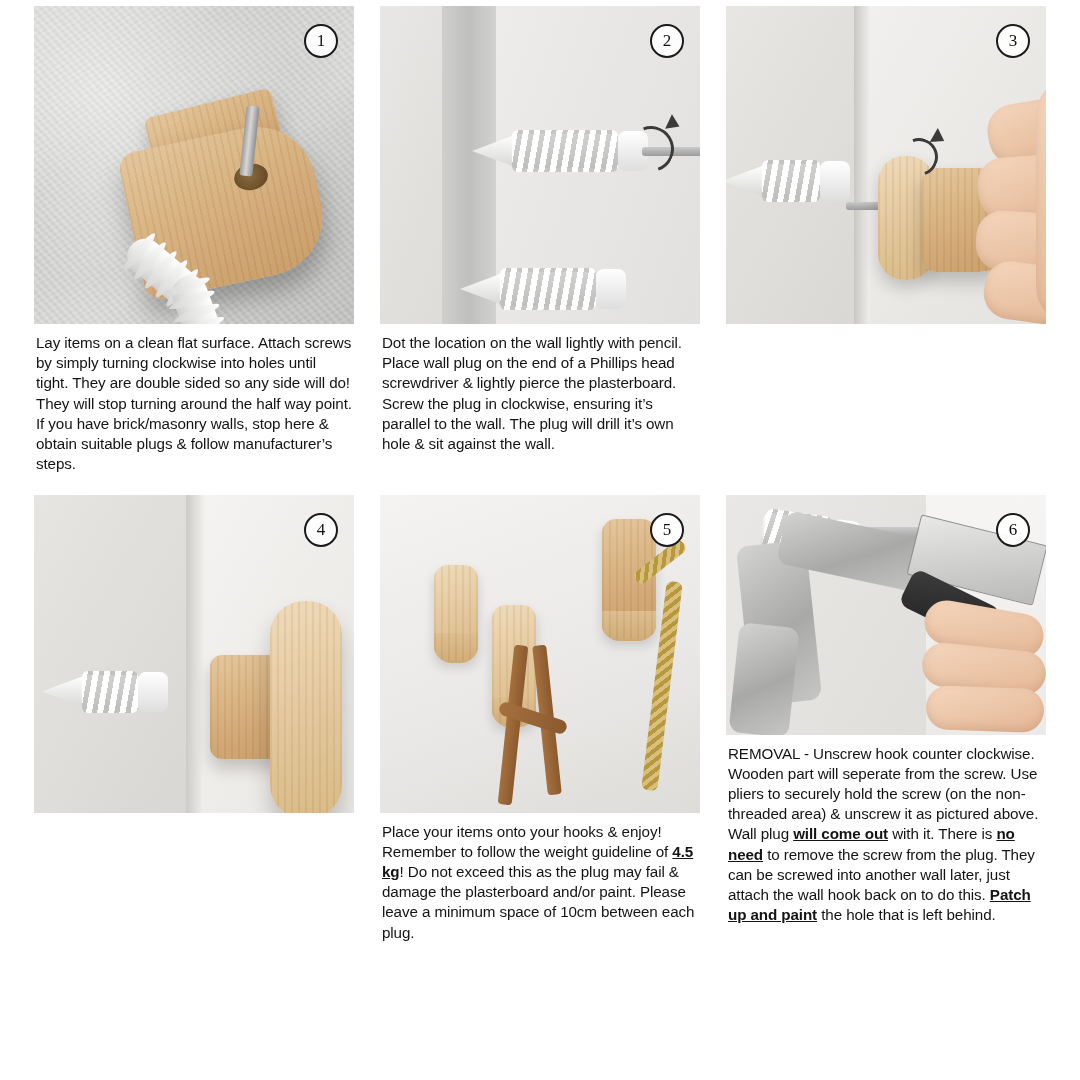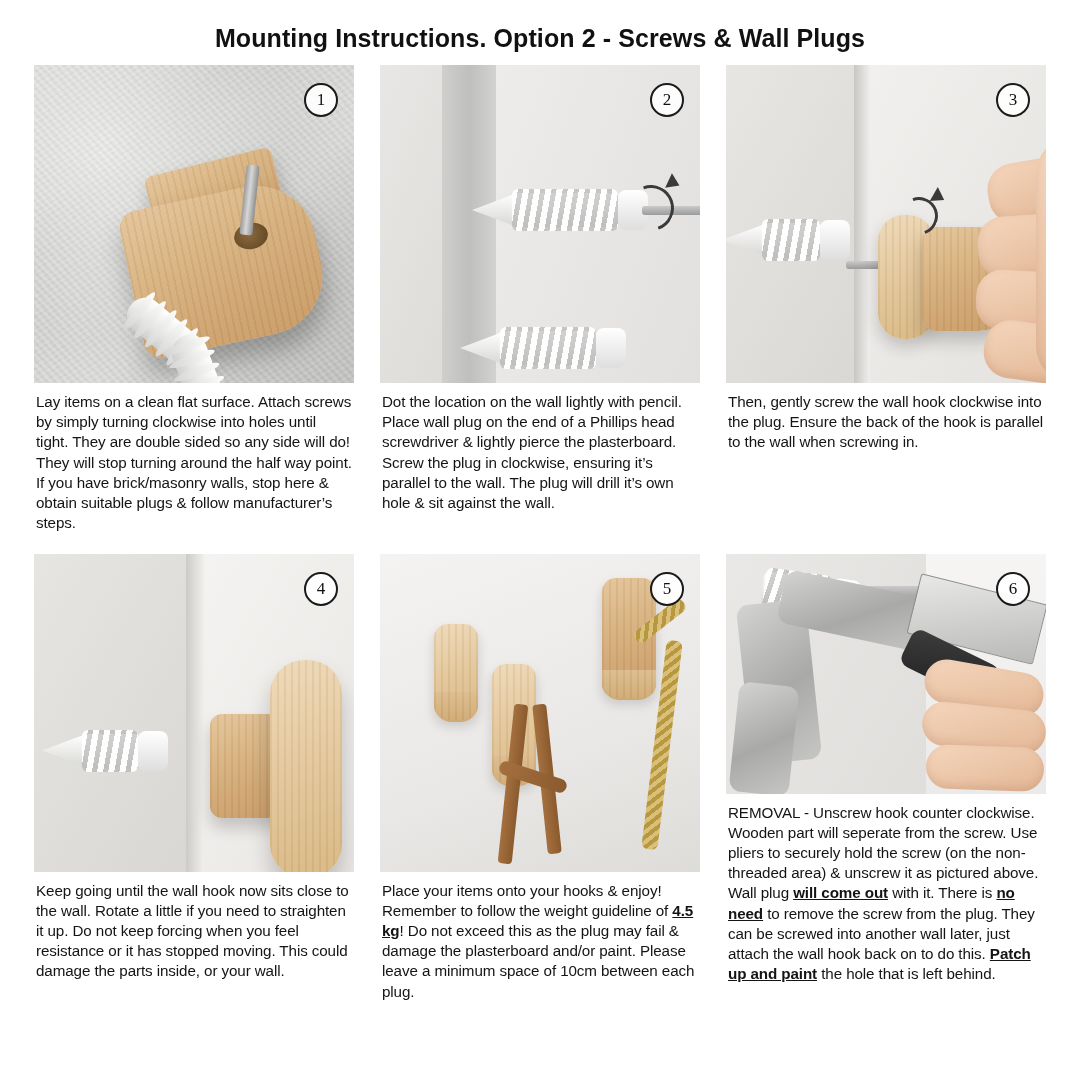--- a/index.html
+++ b/index.html
@@ -279,21 +279,20 @@
     position:absolute;
     background: linear-gradient(160deg,#3d3d3d,#1f1f1f);
     border-radius: 10px;
   }
 </style>
 </head>
 <body>
 
 <div class="page">
 
-  <div class="title">Mounting Instructions.  Option 2 -  Screws &amp; Wall Plugs</div>
 
   <div class="grid">
 
     <div class="cell">
       <div class="photo">
         <div class="bg-concrete"></div>
         <div class="s1-block-back wood wood-grain"></div>
         <div class="s1-block-main wood wood-grain"></div>
         <div class="s1-hole"></div>
         <div class="s1-screw-shaft"></div>
@@ -373,21 +372,20 @@
         <div class="finger" style="left:252px; top:150px; width:96px; height:62px; transform:rotate(-4deg);"></div>
         <div class="finger" style="left:250px; top:206px; width:100px; height:60px; transform:rotate(3deg);"></div>
         <div class="finger" style="left:258px; top:258px; width:92px; height:58px; transform:rotate(8deg);"></div>
         <div class="finger" style="left:310px; top:70px; width:80px; height:250px; border-radius:40px;"></div>
 
         <div class="arrow-curve" style="left:174px; top:132px; width:38px; height:38px;"></div>
         <div class="arrow-head" style="left:205px; top:126px; transform:rotate(120deg);"></div>
 
         <div class="badge">3</div>
       </div>
-      <div class="caption">Then, gently screw the wall hook clockwise into the plug. Ensure the back of the hook is parallel to the wall when screwing in.</div>
     </div>
   </div>
 
   <div class="grid row2">
 
     <div class="cell">
       <div class="photo">
         <div class="s4-wall-face"></div>
         <div class="s4-wall-side"></div>
         <div class="s4-wall-bg"></div>
@@ -397,21 +395,20 @@
           <div class="shank"></div>
           <div class="ribs"></div>
           <div class="head"></div>
         </div>
 
         <div class="s4-cyl wood wood-grain"></div>
         <div class="s4-disc wood-light wood-grain"></div>
 
         <div class="badge">4</div>
       </div>
-      <div class="caption">Keep going until the wall hook now sits close to the wall. Rotate a little if you need to straighten it up. Do not keep forcing when you feel resistance or it has stopped moving. This could damage the parts inside, or your wall.</div>
     </div>
 
     <div class="cell">
       <div class="photo">
         <div class="s5-wall"></div>
 
         <div class="hook-small wood-light wood-grain" style="left:54px; top:70px;">
           <div class="lip"></div>
         </div>
         <div class="hook-small wood-light wood-grain" style="left:112px; top:110px; height:120px;">

